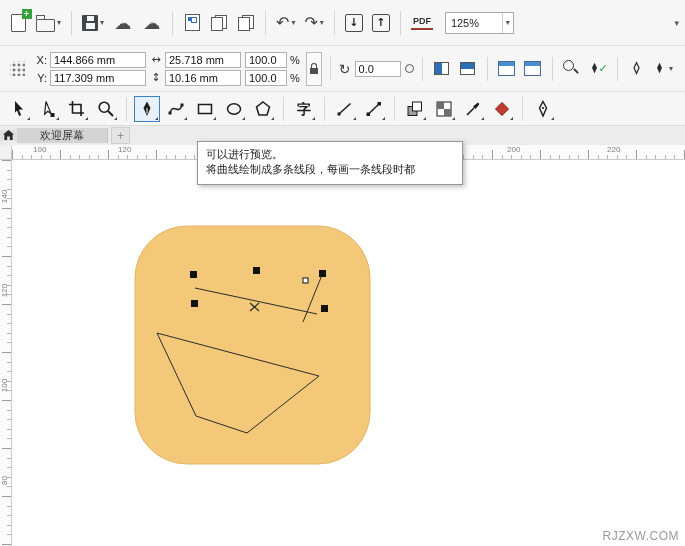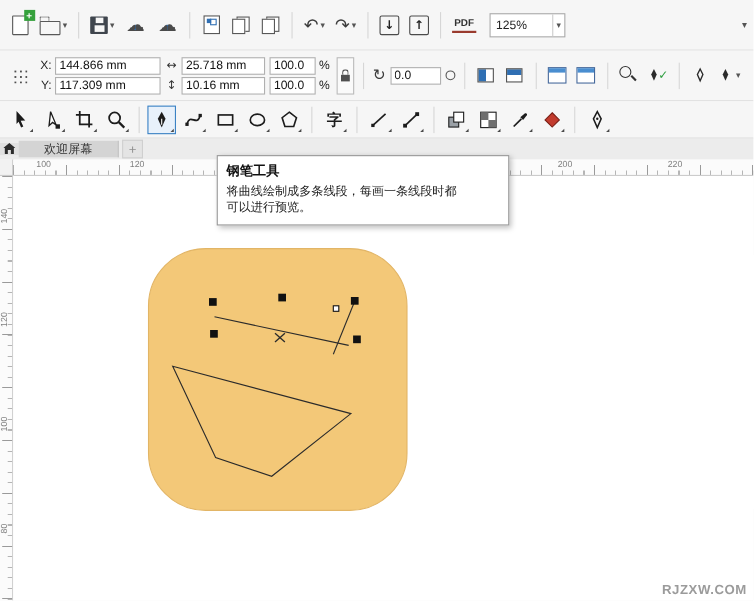--- a/index.html
+++ b/index.html
@@ -104,21 +104,21 @@
                   background:repeating-linear-gradient(90deg,#9a9a9a 0,#9a9a9a 1px,transparent 1px,transparent 48px)}
   .rh-num{position:absolute;top:0;font-size:8px;color:#808080}
   .ruler-v{position:absolute;left:0;top:160px;bottom:0;width:12px;background:#fbfbfb;border-right:1px solid #ccc;box-sizing:border-box}
   .ruler-v::before{content:"";position:absolute;top:0;bottom:0;right:0;width:4px;
                    background:repeating-linear-gradient(180deg,#b5b5b5 0,#b5b5b5 1px,transparent 1px,transparent 9.6px)}
   .ruler-v::after{content:"";position:absolute;top:0;bottom:0;right:0;width:9px;
                   background:repeating-linear-gradient(180deg,#9a9a9a 0,#9a9a9a 1px,transparent 1px,transparent 48px)}
   .rv-num{position:absolute;left:-4px;width:16px;text-align:center;font-size:8px;color:#808080;transform:rotate(-90deg)}
   .canvas{position:absolute;left:12px;top:160px;right:0;bottom:0;background:#fff;overflow:hidden}
   .shape-fill{fill:var(--shape-fill,#F3C878);stroke:#e2b566;stroke-width:1}
-  .watermark{position:absolute;right:6px;bottom:3px;font-size:12px;font-weight:bold;color:#9b9b9b;letter-spacing:.5px}
+  .watermark{position:absolute;right:6px;bottom:3px;font-size:12px;font-weight:normal;color:#9b9b9b;letter-spacing:.5px}
 
   
   .tooltip{position:absolute;left:197px;top:141px;width:248px;background:#fff;border:1px solid #979797;
            box-shadow:2px 2px 5px rgba(0,0,0,.25);padding:5px 8px 7px;z-index:60}
   .tt-title{font-size:12px;font-weight:bold;color:#111;margin-bottom:3px}
   .tt-body{font-size:11px;color:#222;line-height:1.35}
 </style>
 </head>
 <body>
 
@@ -451,18 +451,17 @@
         <rect x="307" y="110" width="7" height="7"></rect>
         <rect x="179" y="140" width="7" height="7"></rect>
         <rect x="309" y="145" width="7" height="7"></rect>
         <rect x="291" y="118" width="5" height="5" fill="#fff" stroke="#111"></rect>
       </g>
     </svg>
     <span class="watermark">RJZXW.COM</span>
   </div>
 
   <div class="tooltip">
-    <div class="tt-title">钢笔工具</div>
+    <div class="tt-body">可以进行预览。</div>
     <div class="tt-body">将曲线绘制成多条线段，每画一条线段时都</div>
-    <div class="tt-body">可以进行预览。</div>
   </div>
 
 </div>
 
 </body></html>

